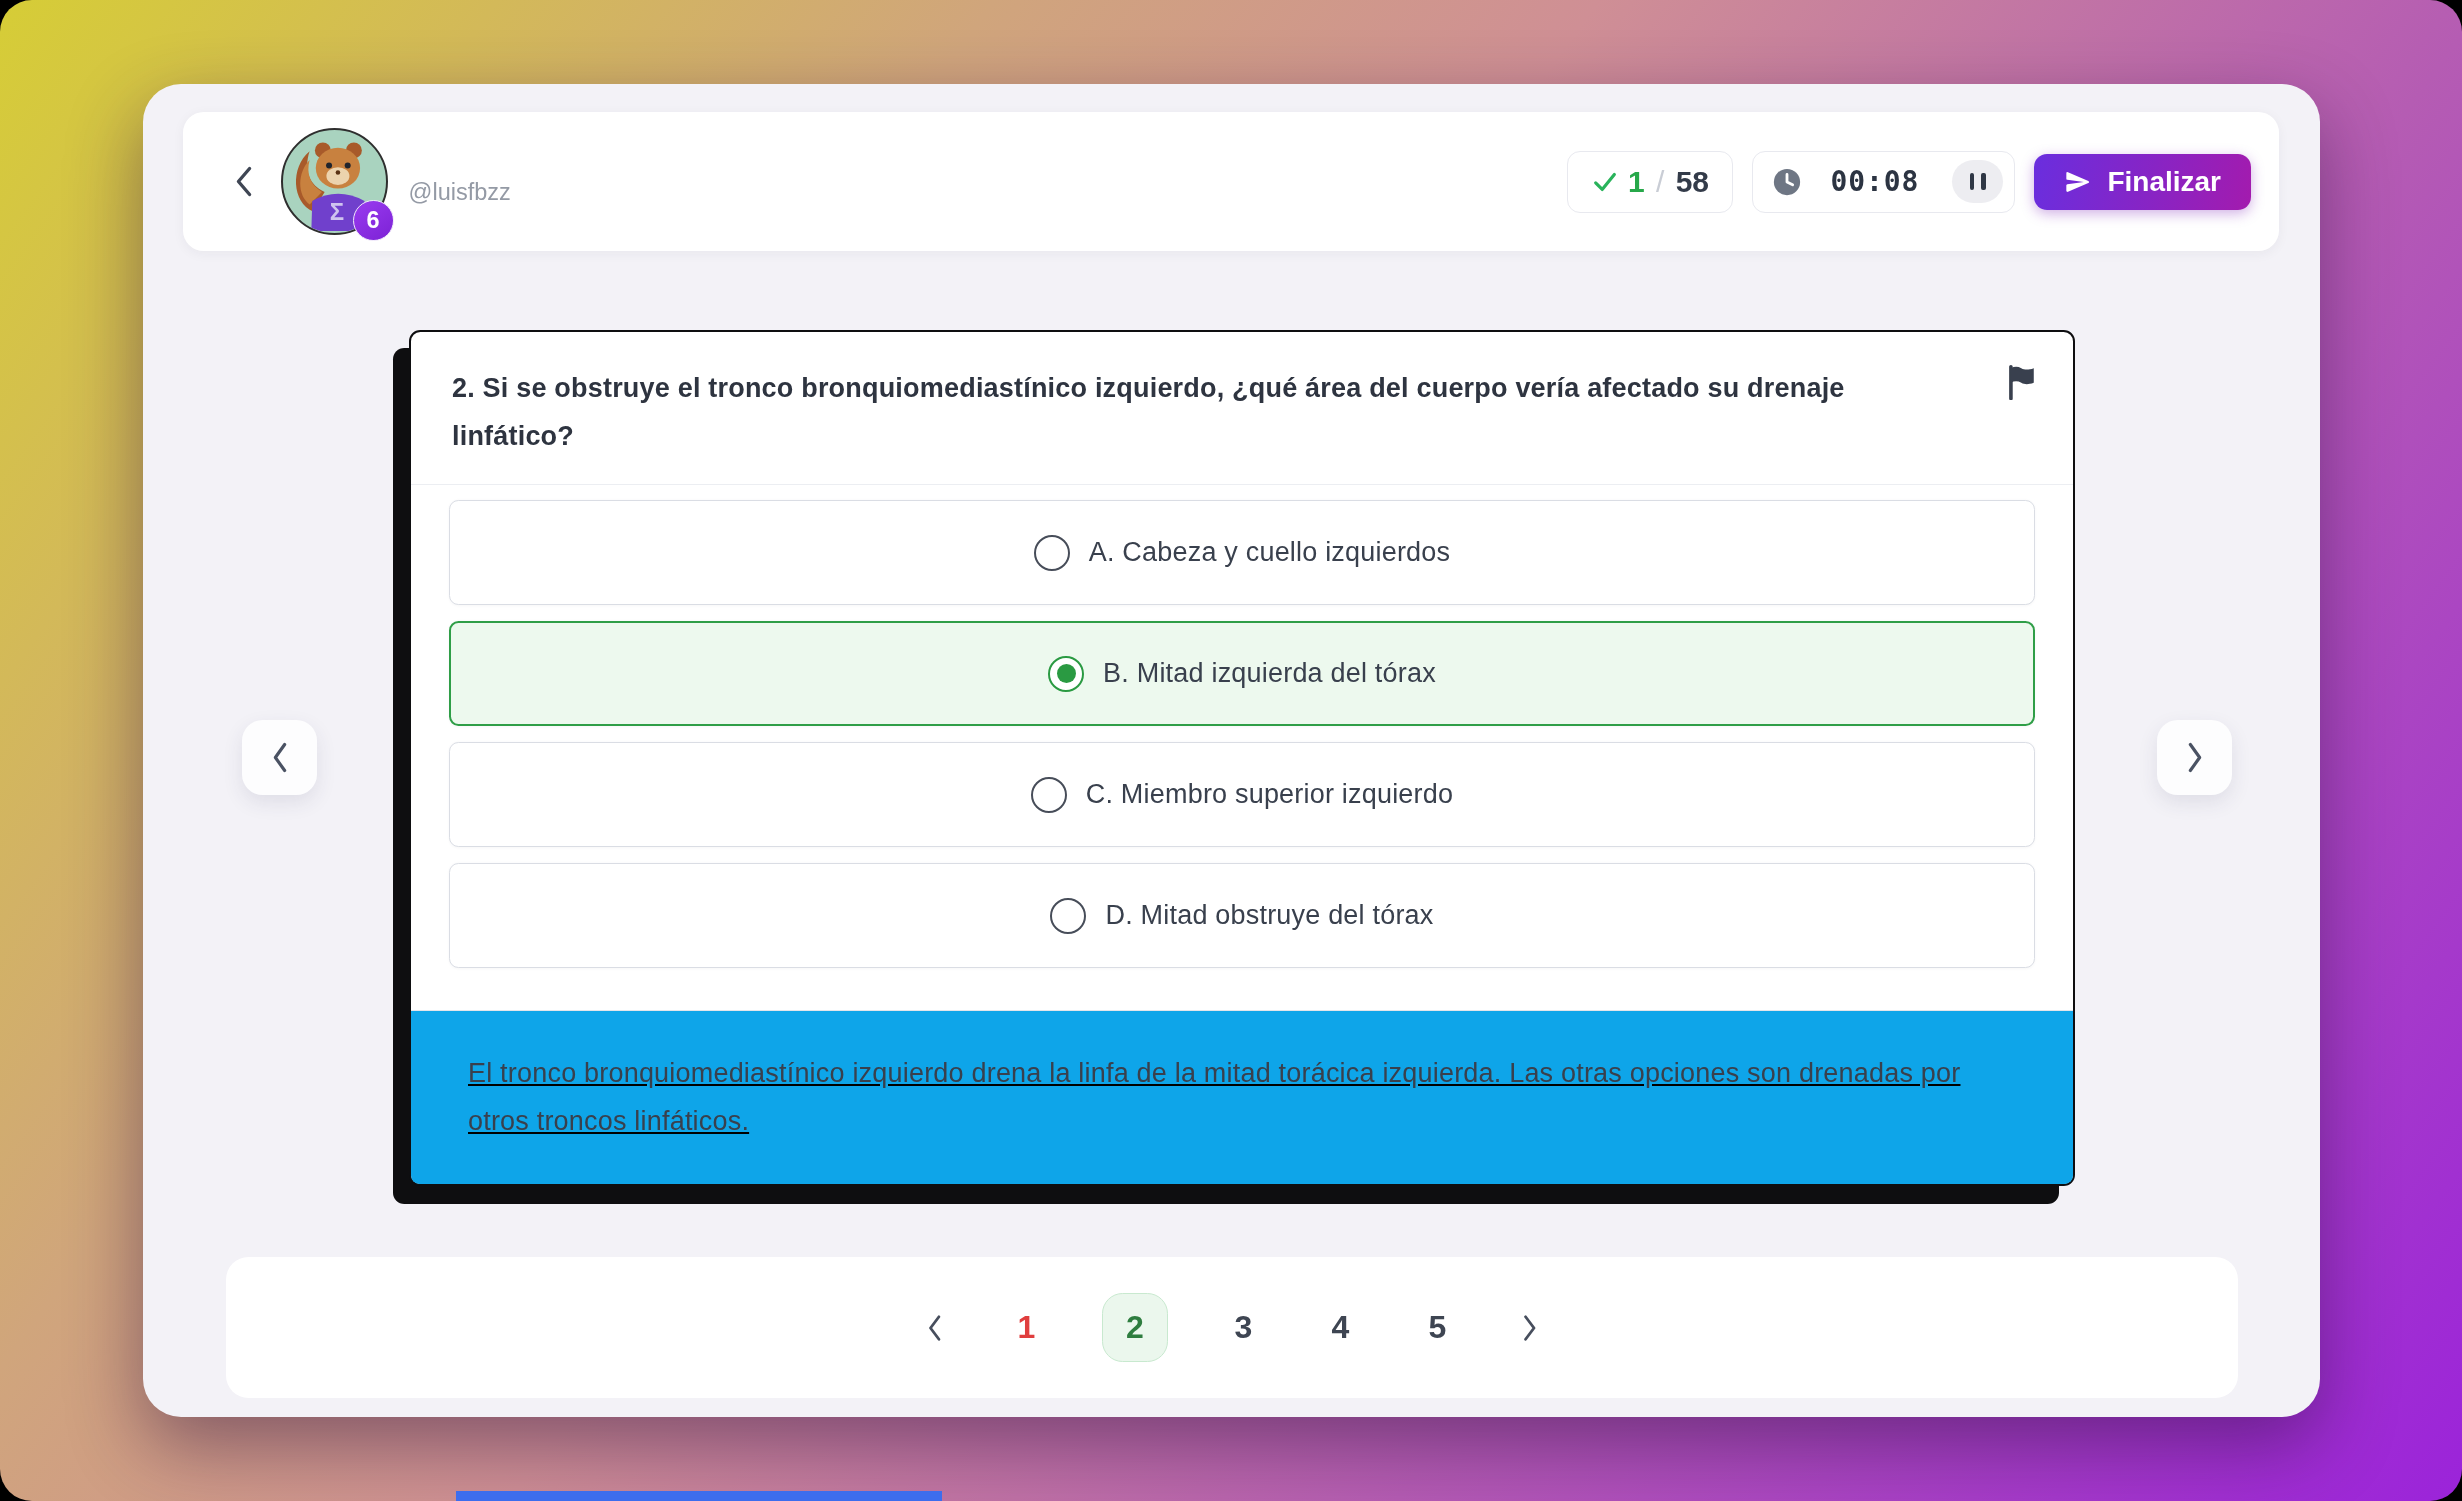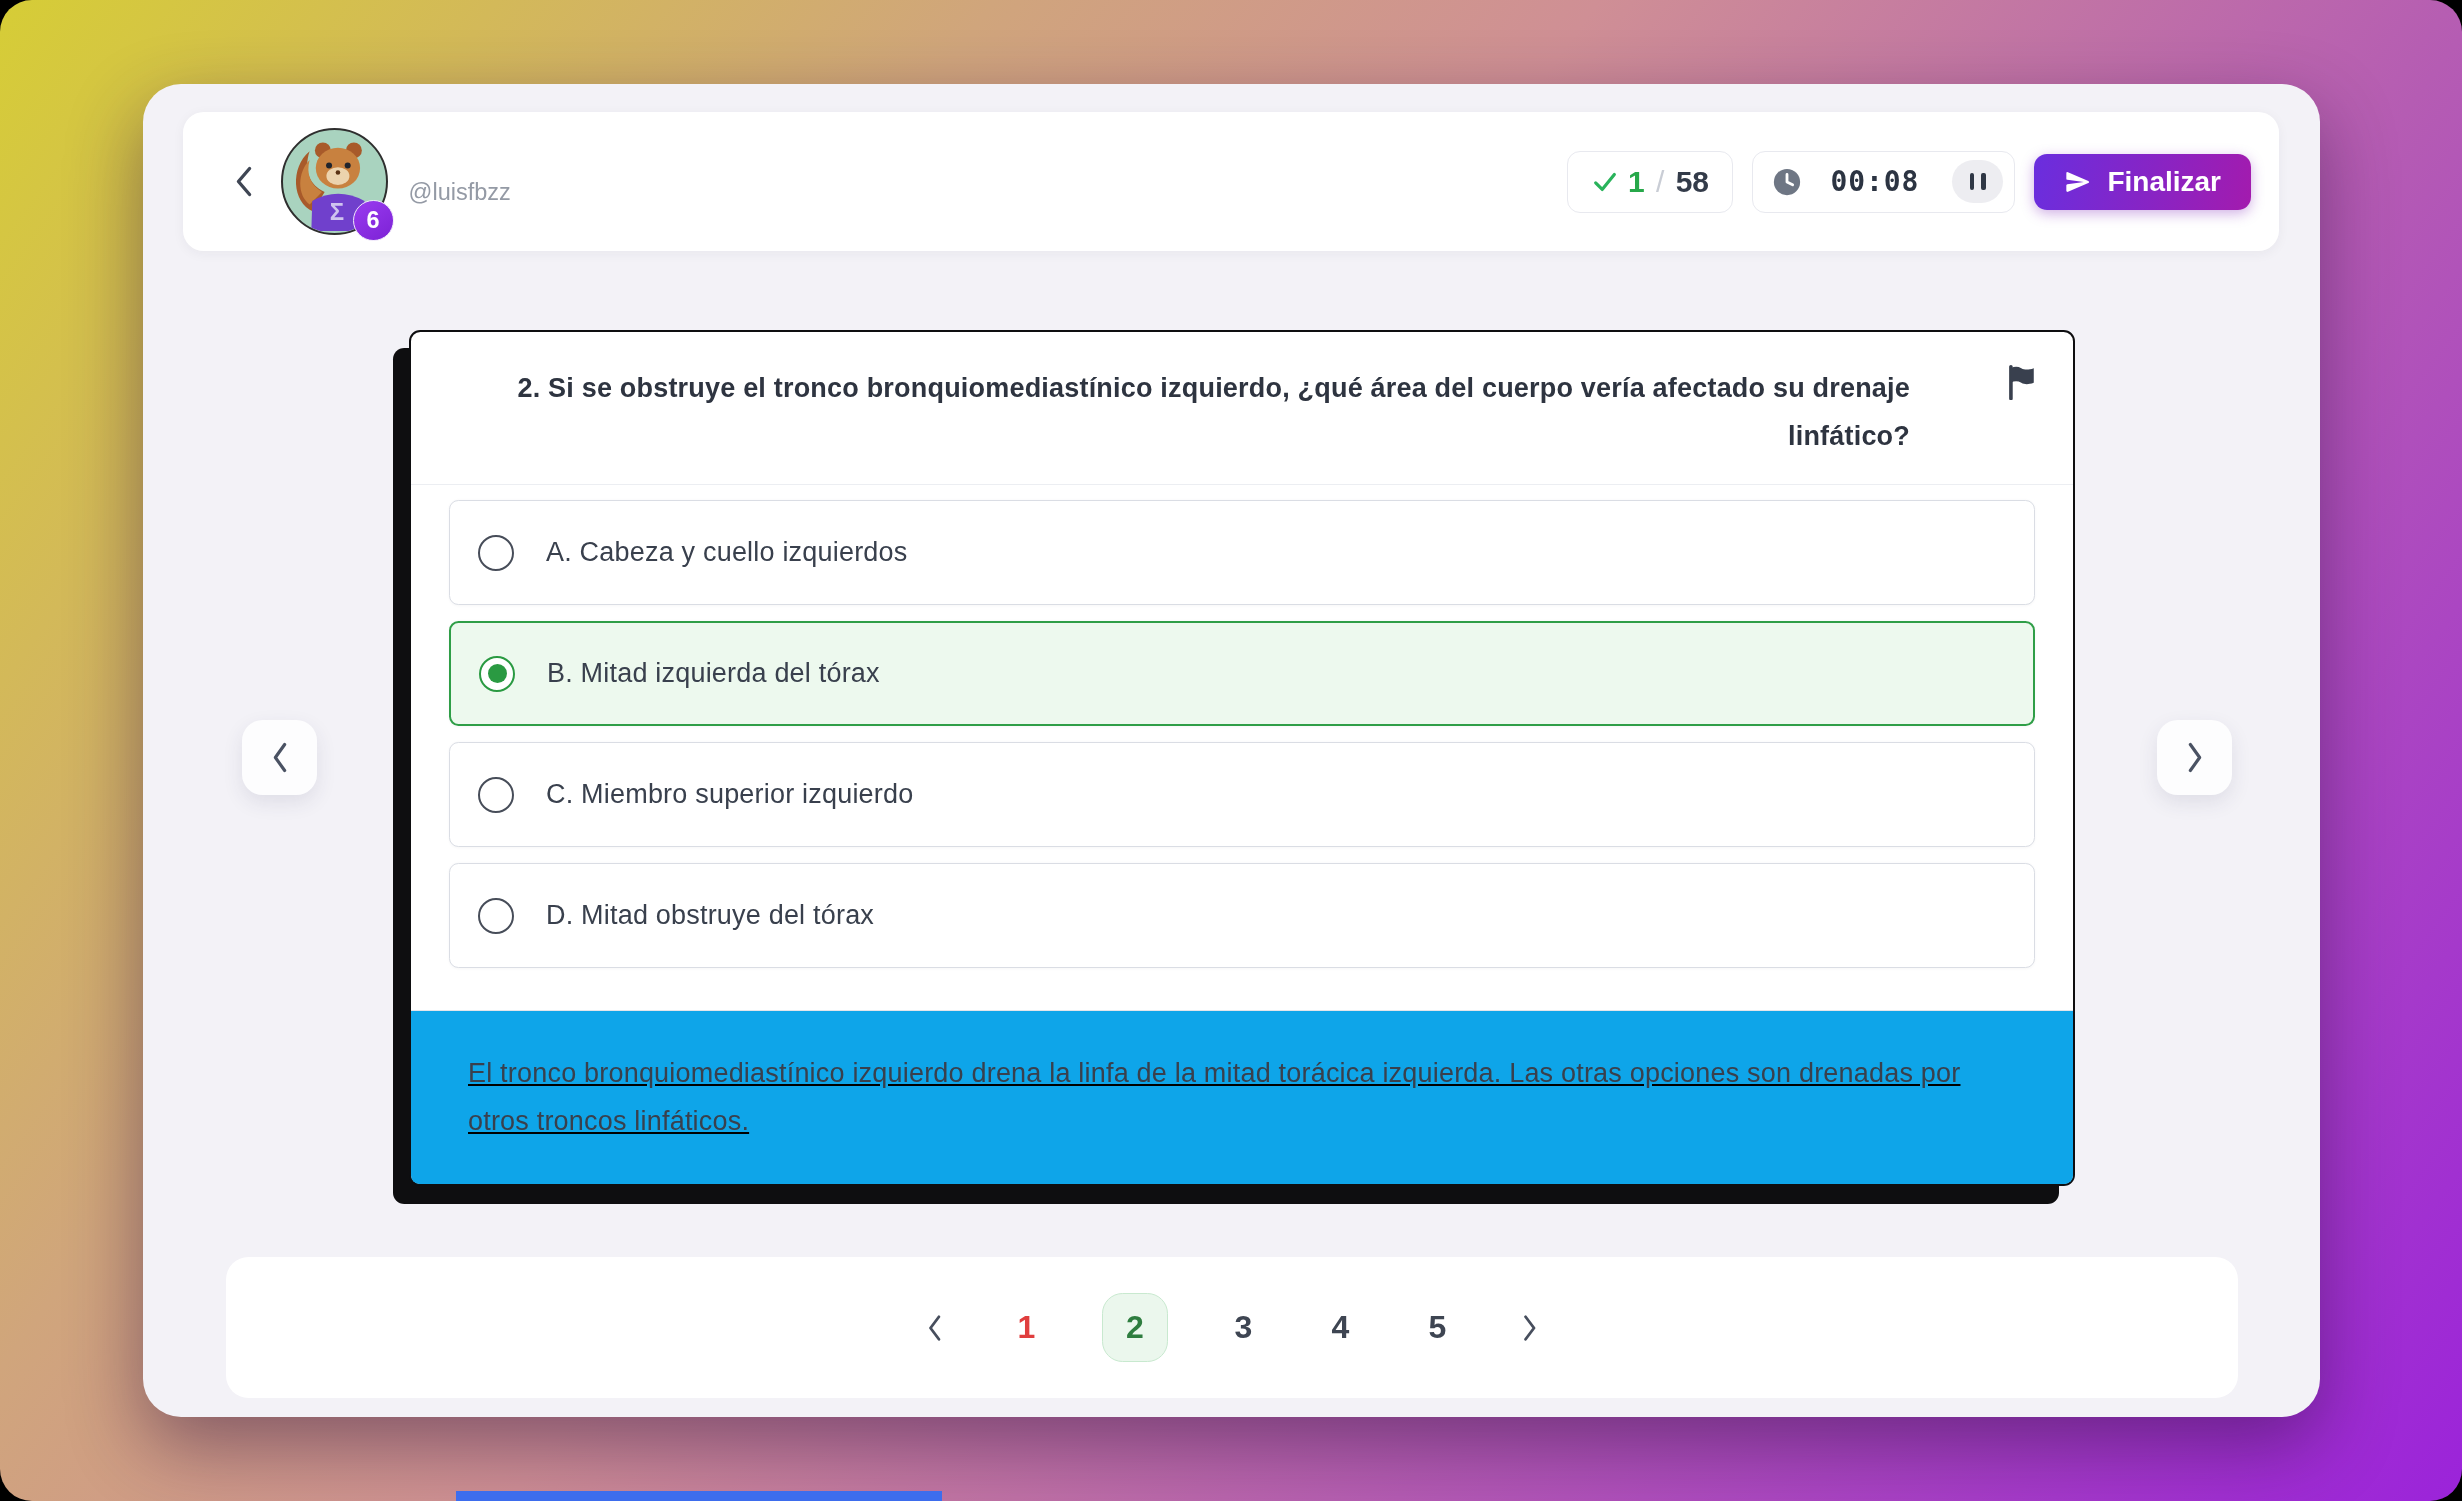--- a/index.html
+++ b/index.html
@@ -37,26 +37,26 @@
     box-shadow:0 3.8px 13px rgba(120,30,180,.35);font-family:inherit;}
   
   .nav-btn{position:absolute;top:636px;width:75px;height:75px;border-radius:20.6px;background:#fdfdfe;border:none;
     box-shadow:0 7.5px 20.6px rgba(50,50,90,.10);display:flex;align-items:center;justify-content:center;cursor:pointer;}
   .nav-left{left:99px;} .nav-right{left:2014px;}
   
   .qcard{position:absolute;left:266px;top:246px;width:1666px;height:856px;background:#fff;
     border:2.8px solid #0e0e10;border-radius:11.3px;box-shadow:-16px 18px 0 #0e0e10;
     box-sizing:border-box;display:flex;flex-direction:column;}
   .qhead{padding:32px 41px 24.4px;position:relative;border-bottom:1.9px solid #eceef2;}
-  .qtext{font-size:27px;font-weight:600;color:#2e3440;line-height:1.78;padding-right:122px;letter-spacing:0.2px;text-align:right;}
+  .qtext{font-size:27px;font-weight:600;color:#2e3440;line-height:1.78;padding-right:122px;letter-spacing:0.2px;}
   .flag-btn{position:absolute;top:28px;right:30px;background:none;border:none;cursor:pointer;padding:3.8px;}
   .options{flex:1;padding:15px 38px 7.5px;display:flex;flex-direction:column;gap:16px;}
   .option{height:105px;min-height:105px;border:1.9px solid #dadde4;border-radius:9.4px;background:#fff;
-    display:flex;align-items:center;padding:4px 28px;gap:32px;box-sizing:border-box;cursor:pointer;
-    box-shadow:0 0.9px 2.8px rgba(40,40,70,.04);}
+    display:flex;align-items:center;padding:4px 28px;gap:19px;box-sizing:border-box;cursor:pointer;
+    box-shadow:0 0.9px 2.8px rgba(40,40,70,.04);justify-content:center;}
   .option.selected{background:#edf9ee;border:2.8px solid #2f9e47;}
   .radio{width:36px;height:36px;border-radius:50%;border:2.3px solid #474d59;box-sizing:border-box;background:#fff;
     flex:none;display:flex;align-items:center;justify-content:center;}
   .option.selected .radio{border-color:#2a9a42;border-width:2.8px;background:#fff;}
   .radio-dot{width:19px;height:19px;border-radius:50%;background:#2a9a42;display:none;}
   .option.selected .radio-dot{display:block;}
   .option-label{font-size:27px;color:#39404d;letter-spacing:0.2px;}
   .explanation{border-top:1.9px solid #e3e5ea;background:#0ea5e9;border-radius:0 0 8.4px 8.4px;padding:38px 57px;text-decoration:underline;}
   .exp-text{font-size:27px;color:#39404d;line-height:1.8;letter-spacing:0.2px;padding-right:19px;}
   

